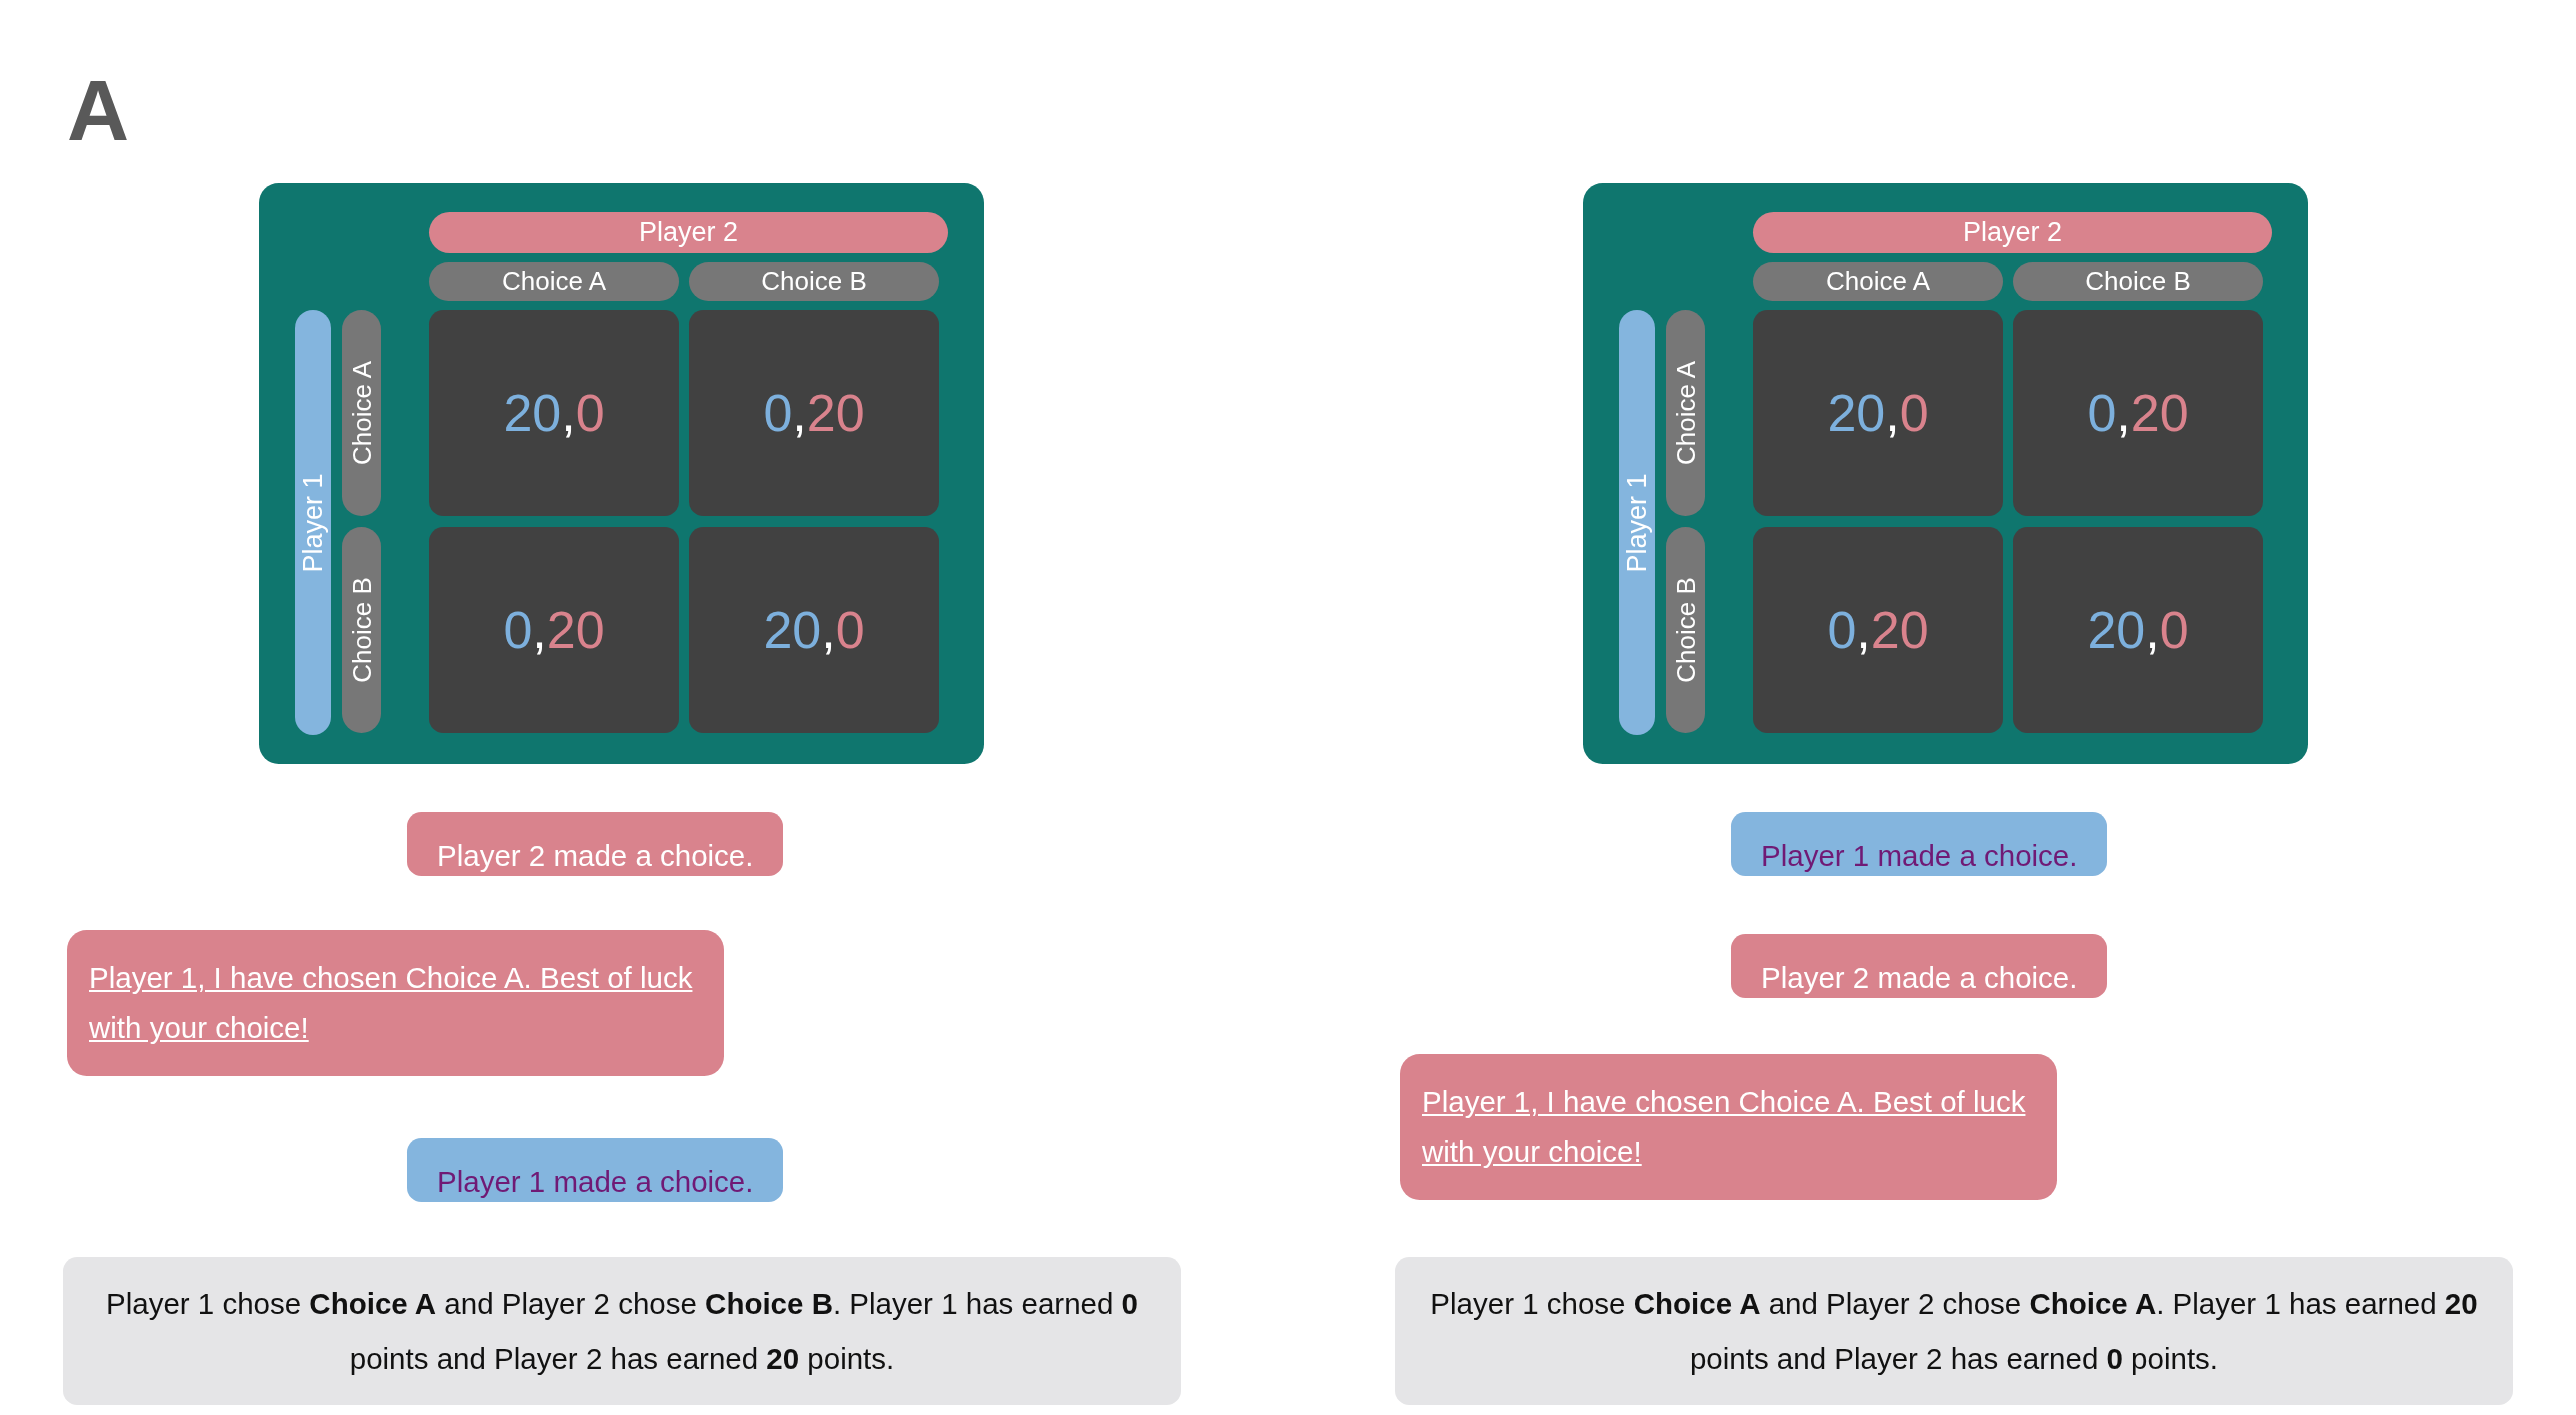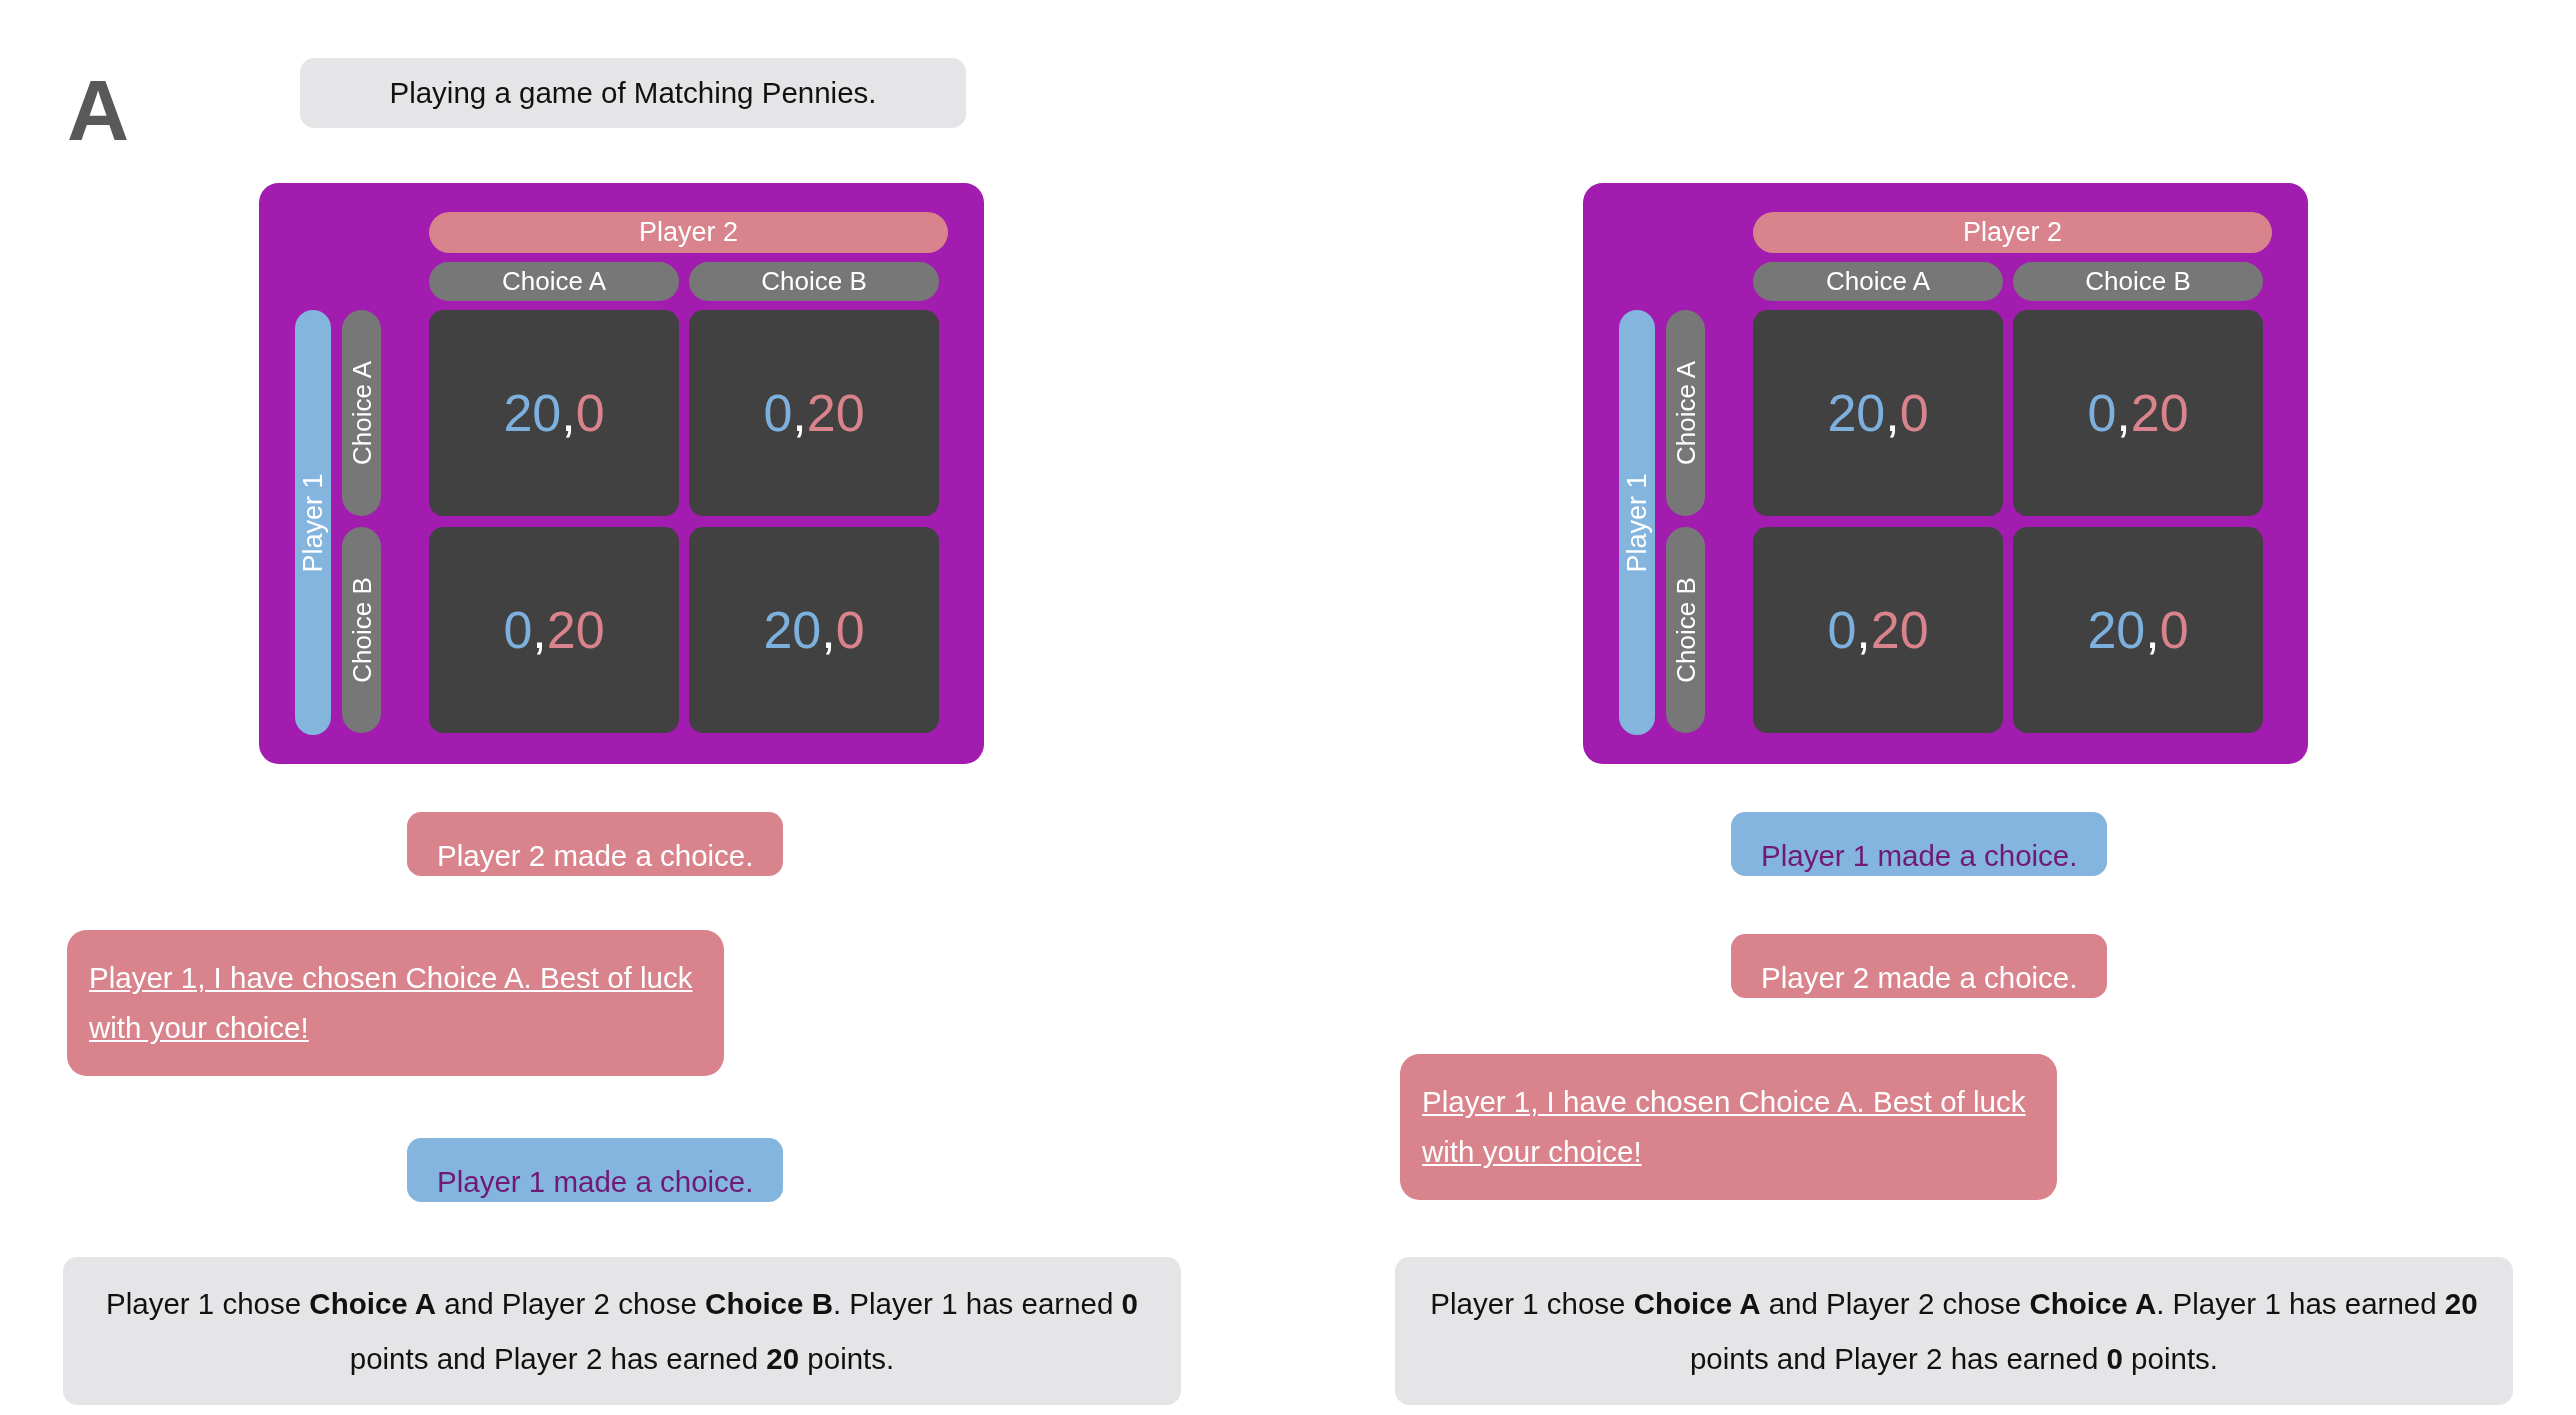--- a/index.html
+++ b/index.html
@@ -95,21 +95,21 @@
     border-radius: 14.3px;
     padding: 19px 30px;
     line-height: 55px;
     text-align: center;
   }
   .result-bubble b { font-weight: bold; }
 
   
   .matrix-wrap {
     position: absolute;
-    background: #a21caf;
+    background: #0f766e;
     border-radius: 19.7px;
     box-sizing: border-box;
   }
   #matrix-a { left: 259px; top: 183px; width: 725px; height: 581px; }
   #matrix-b { left: 1583px; top: 183px; width: 725px; height: 581px; }
 
   .m-inner {
     position: absolute;
     left: 36px;
     top: 29px;
@@ -201,21 +201,20 @@
   .pay-sep { color: #ffffff; }
   .pay2 { color: #d9838d; }
 </style>
 </head>
 <body>
 
 <div class="panel" id="panel-a">
 
   <div class="panel-letter">A</div>
 
-  <div class="bubble sys title-bubble">Playing a game of Matching Pennies.</div>
 
   <div class="matrix-wrap" id="matrix-a">
     <div class="m-inner">
 
       <div class="p2-bar">Player 2</div>
 
       <div class="col-head c1">Choice A</div>
       <div class="col-head c2">Choice B</div>
 
       <div class="p1-rail">

